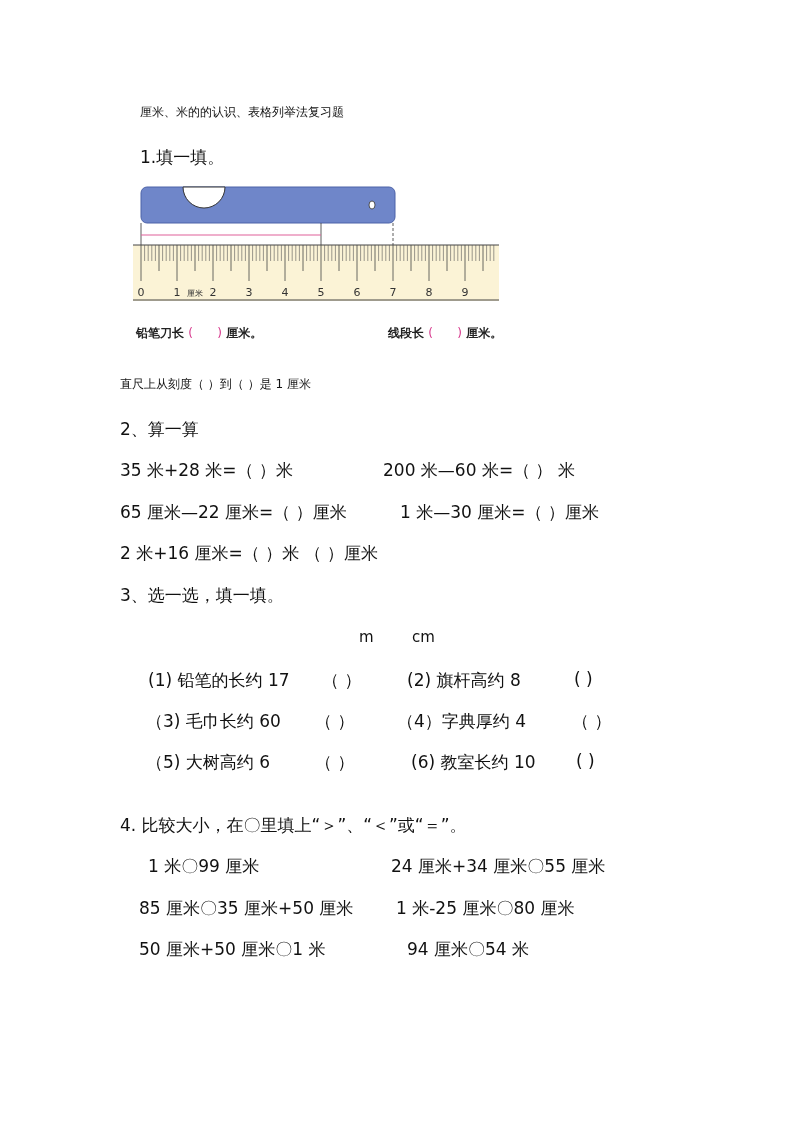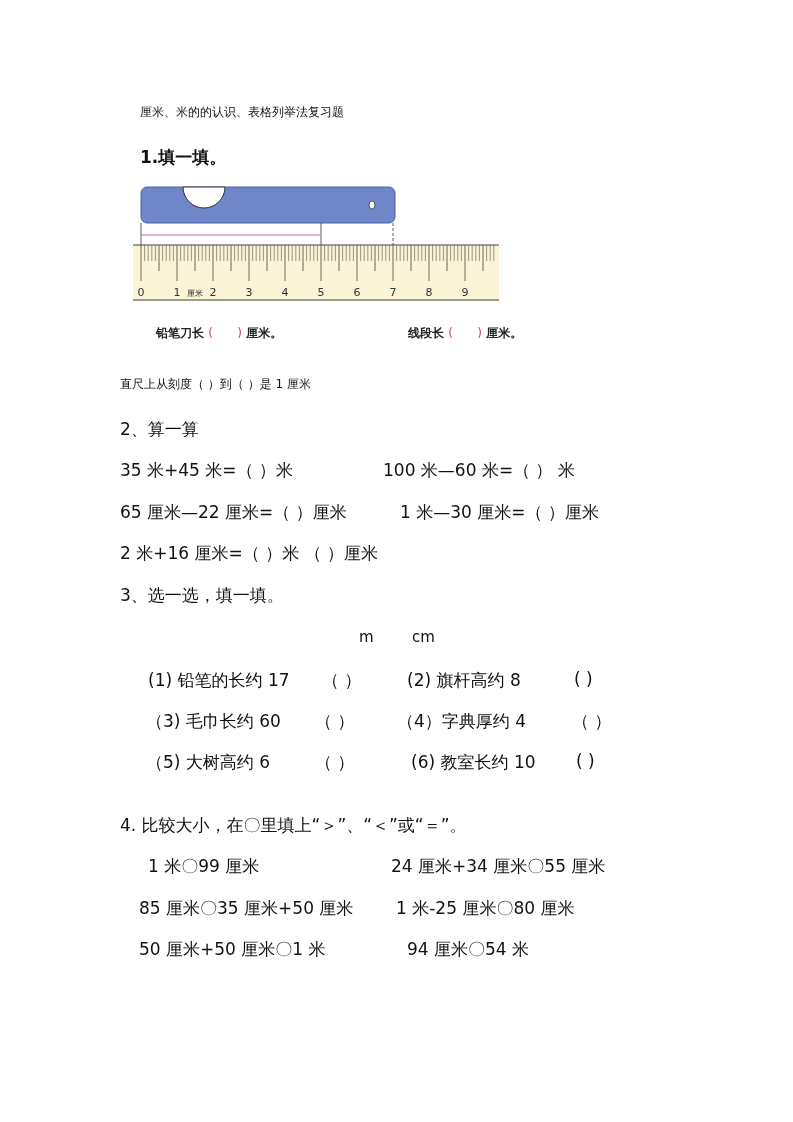--- a/index.html
+++ b/index.html
@@ -3,30 +3,30 @@
 <meta charset="utf-8">
 <style>
   html, body { margin:0; padding:0; background:#ffffff; }
   body { width:793px; height:1122px; position:relative; overflow:hidden;
          font-family: "DejaVu Sans", "Liberation Sans", sans-serif; color:#111; }
   .abs { position:absolute; white-space:nowrap; }
   .t18 { font-size:12px; }
   .t17 { font-size:17px; }
   .t16 { font-size:17px; }
   .t15 { font-size:15px; }
-  .bold-ink { font-weight:bold; color:#222;margin-left:20px; }
+  .bold-ink { font-weight:bold; color:#222; }
   .pink { color:#d6388c; font-weight:normal; }
   .ruler-wrap { position:absolute; left:133px; top:183px; width:370px; height:120px; }
 </style>
 </head>
 <body>
 
 <div class="abs t18" style="left:140px;top:104px;">厘米、米的的认识、表格列举法复习题</div>
 
-<div class="abs t17" style="left:140px;top:146px;font-weight:bold;">1.填一填。</div>
+<div class="abs t17" style="left:140px;top:146px;">1.填一填。</div>
 
 <div class="ruler-wrap">
   <svg width="370" height="120" viewBox="0 0 370 120">
 
     <rect x="8" y="4" width="254" height="36" rx="6" fill="#6f86c9" stroke="#4d63a8" stroke-width="1"></rect>
     <path d="M50 4 A21 21 0 0 0 92 4 Z" fill="#ffffff" stroke="#333" stroke-width="1"></path>
     <ellipse cx="239" cy="22" rx="3" ry="4" fill="#fff" stroke="#333" stroke-width="0.8"></ellipse>
 
     <line x1="8" y1="40" x2="8" y2="62" stroke="#333" stroke-width="0.8"></line>
     <line x1="188" y1="40" x2="188" y2="62" stroke="#333" stroke-width="0.8"></line>
@@ -99,22 +99,22 @@
   <span>线段长</span>
   <span class="pink">(</span>
   <span style="display:inline-block;width:16px;"></span>
   <span class="pink">)</span>
   <span>厘米。</span>
 </div>
 
 <div class="abs t18" style="left:120px;top:376px;">直尺上从刻度（  ）到（    ）是 1 厘米</div>
 
 <div class="abs t16" style="left:120px;top:418px;">2、算一算</div>
-<div class="abs t16" style="left:120px;top:459px;">35 米+45 米=（    ）米</div>
-<div class="abs t16" style="left:383px;top:459px;">100 米—60 米=（    ）  米</div>
+<div class="abs t16" style="left:120px;top:459px;">35 米+28 米=（    ）米</div>
+<div class="abs t16" style="left:383px;top:459px;">200 米—60 米=（    ）  米</div>
 <div class="abs t16" style="left:120px;top:501px;">65 厘米—22 厘米=（    ）厘米</div>
 <div class="abs t16" style="left:400px;top:501px;">1 米—30 厘米=（    ）厘米</div>
 <div class="abs t16" style="left:120px;top:542px;">2 米+16 厘米=（    ）米  （    ）厘米</div>
 
 <div class="abs t16" style="left:120px;top:584px;">3、选一选，填一填。</div>
 <div class="abs t15" style="left:359px;top:628px;">m</div>
 <div class="abs t15" style="left:412px;top:628px;">cm</div>
 
 <div class="abs t16" style="left:148px;top:669px;">(1)  铅笔的长约 17</div>
 <div class="abs t16" style="left:322px;top:669px;">（    ）</div>

